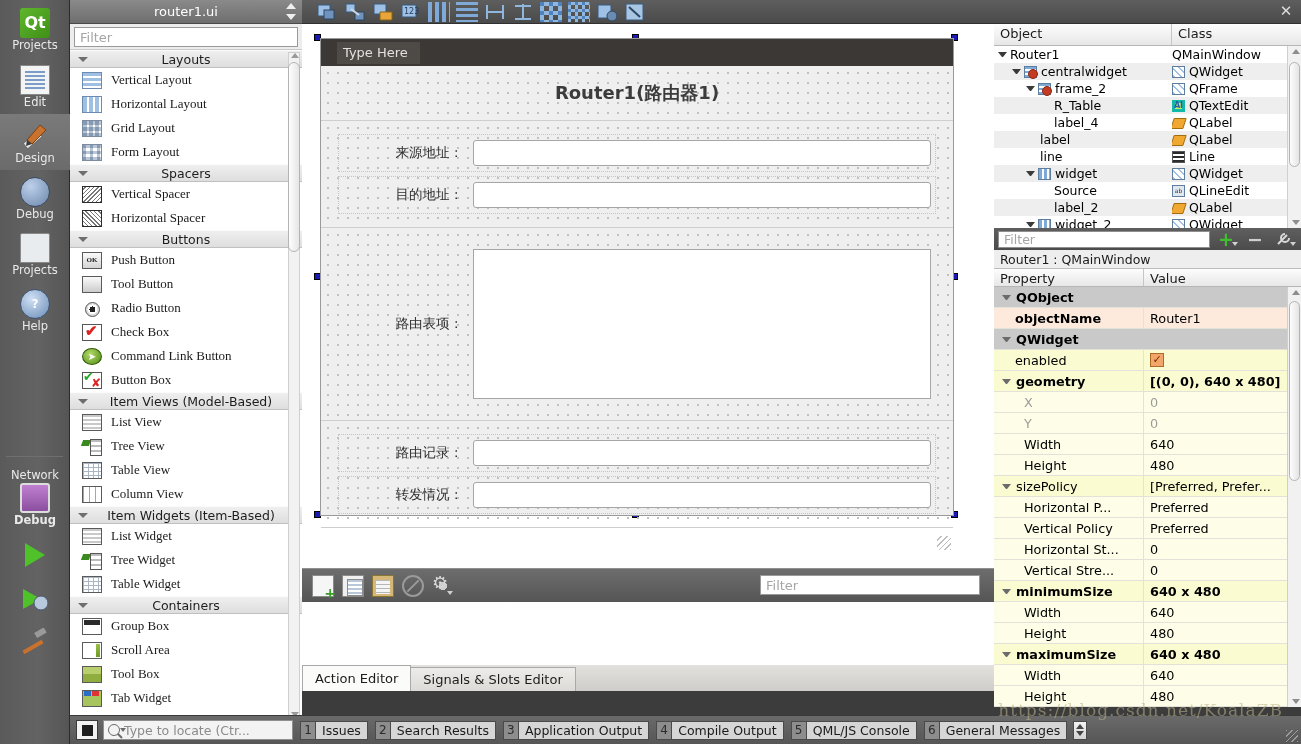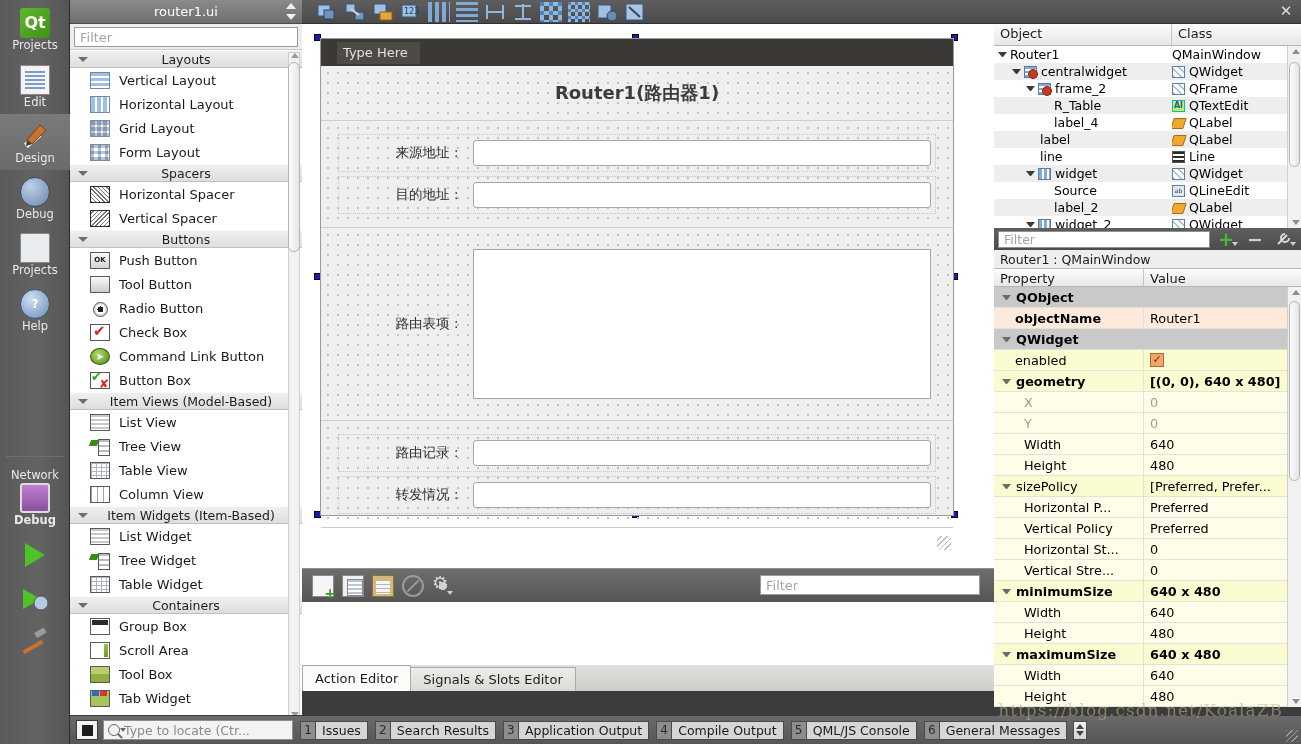--- a/index.html
+++ b/index.html
@@ -61,21 +61,21 @@
   #wblist { position:absolute; top:49px; left:0; right:0; bottom:24px; background:#fff;
             overflow:hidden; border-top:1px solid #c9c9c9; }
   .wbsection {
     height:18px; background:linear-gradient(to bottom,#efefef,#dedede);
     border-top:1px solid #fbfbfb; border-bottom:1px solid #c0c0c0;
     display:flex; align-items:center; font-size:12.5px; color:#1d1d1d; position:relative;
   }
   .wbsection .arw { position:absolute; left:8px; width:0;height:0;
     border-left:5px solid transparent;border-right:5px solid transparent;border-top:5px solid #6e6e6e; }
   .wbsection .stxt { width:100%; text-align:center; }
-  .wbitem { height:24px; display:flex; align-items:center; padding-left:20px; font-size:13px; color:#1a1a1a; cursor:pointer; }
+  .wbitem { height:24px; display:flex; align-items:center; padding-left:12px; font-size:13px; color:#1a1a1a; cursor:pointer;font-family:Liberation Serif, serif; }
   .wbitem .wi { width:20px; height:17px; margin-right:9px; flex:0 0 20px; position:relative; }
   
   .i-vlay { background:#fff;border:1px solid #6d8ab0;
             background-image:repeating-linear-gradient(to bottom,#9fc0e3 0 3px,#fff 3px 5px); }
   .i-hlay { background:#fff;border:1px solid #6d8ab0;
             background-image:repeating-linear-gradient(to right,#9fc0e3 0 4px,#fff 4px 6px); }
   .i-grid { background:#fff;border:1px solid #7d8ba0;
             background-image:repeating-linear-gradient(to right,#b9c6d6 0 4px,#fff 4px 6px),
                              repeating-linear-gradient(to bottom,#b9c6d6 0 4px,#fff 4px 6px);
             background-blend-mode:multiply; }
@@ -214,21 +214,21 @@
   .orow .oc1 { width:178px; display:flex; align-items:center; overflow:hidden; white-space:nowrap; }
   .orow .oc2 { flex:1; display:flex; align-items:center; overflow:hidden; white-space:nowrap; }
   .oarrow { width:0;height:0;border-left:4.5px solid transparent;border-right:4.5px solid transparent;
             border-top:5px solid #3a3a3a; margin-right:3px; flex:0 0 9px; }
   .oicon { width:13px; height:12px; margin-right:4px; flex:0 0 13px; position:relative; }
   .oi-lay { background:repeating-linear-gradient(to bottom,#7fa9d6 0 2px,#fff 2px 4px); border:1px solid #5d7e9f; }
   .oi-lay:after{content:"";position:absolute;right:-2px;bottom:-2px;width:8px;height:8px;border-radius:50%;
         background:#c23b22;border:1px solid #8a2817;}
   .oi-hlay { background:repeating-linear-gradient(to right,#7fa9d6 0 3px,#fff 3px 5px); border:1px solid #5d7e9f; }
   .oi-wid { background:repeating-linear-gradient(45deg,#9ec0e4 0 2px,#fff 2px 5px); border:1px solid #5d7e9f; }
-  .oi-txt { background:#bef264; border:1px solid #14b8a6; color:#2d5aa8; font-size:8px;
+  .oi-txt { background:#bef264; border:3px solid #14b8a6; color:#2d5aa8; font-size:8px;
             display:flex; align-items:center; justify-content:center; font-weight:bold; }
   .oi-lbl { background:transparent; }
   .oi-lbl:after{content:"";position:absolute;left:0;top:1px;width:11px;height:9px;background:#f0a830;
             border:1px solid #a06d10; transform:skewX(-18deg); border-radius:1px;}
   .oi-line { background:repeating-linear-gradient(to bottom,#2b2b2b 0 2px,#fff 2px 4px); border:1px solid #555; }
   .oi-le { background:#dfe7ef; border:1px solid #5d7e9f; font-size:6px; color:#333;
             display:flex; align-items:center; justify-content:center; }
   #objscroll{position:absolute;right:0;top:0;bottom:0;width:14px;background:#f1f1f1;border-left:1px solid #cfcfcf;}
   #objscroll .th{position:absolute;left:1px;right:1px;top:16px;height:105px;
      background:linear-gradient(to right,#fdfdfd,#e4e4e4);border:1px solid #b4b4b4;border-radius:6px;}
@@ -404,26 +404,26 @@
       <div class="wbitem">
         <span class="wi i-form"></span>
         <span>Form Layout</span>
         </div>
 
       <div class="wbsection">
         <span class="arw"></span>
         <span class="stxt">Spacers</span>
       </div>
       <div class="wbitem">
+        <span class="wi i-vspace"></span>
+        <span>Vertical Spacer</span>
+        </div>
+      <div class="wbitem">
         <span class="wi i-hspace"></span>
         <span>Horizontal Spacer</span>
-        </div>
-      <div class="wbitem">
-        <span class="wi i-vspace"></span>
-        <span>Vertical Spacer</span>
         </div>
 
       <div class="wbsection">
         <span class="arw"></span>
         <span class="stxt">Buttons</span>
       </div>
       <div class="wbitem">
         <span class="wi i-push">OK</span>
         <span>Push Button</span>
         </div>

